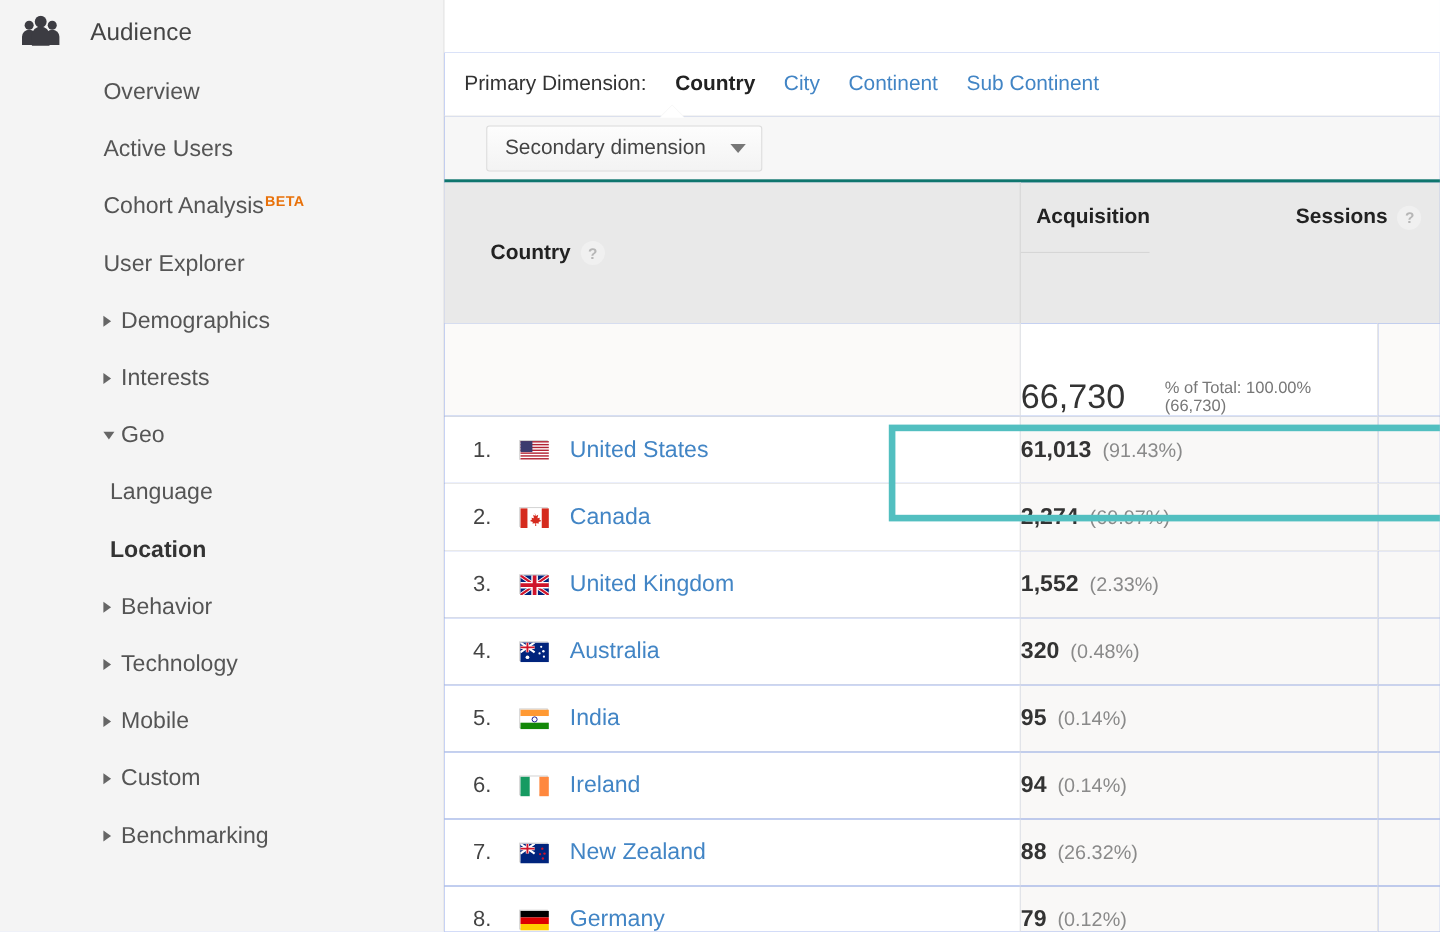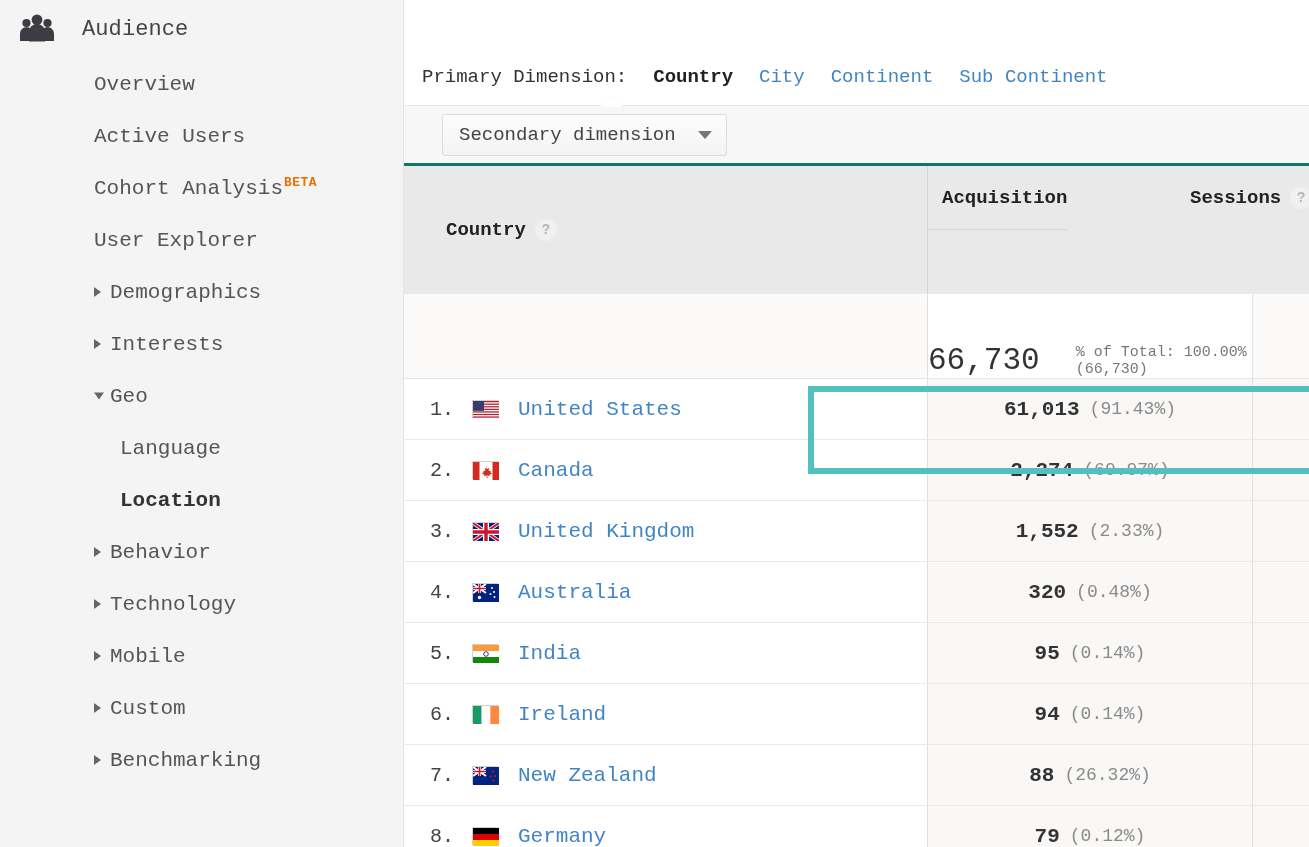--- a/index.html
+++ b/index.html
@@ -4,21 +4,21 @@
 <style>
   * { box-sizing: border-box; }
   html, body {
     margin: 0; padding: 0;
     width: 1309px; height: 847px;
     overflow: hidden;
     background: #ffffff;
     font-family: "Liberation Sans", sans-serif;
     -webkit-font-smoothing: antialiased;
   }
-  #app { position: relative; width: 1036px; height: 847px; display: flex; font-family: Liberation Mono, monospace; }
+  #app { position: relative; width: 1036px; height: 847px; display: flex; }
 
   
   #sidebar {
     width: 404px; height: 847px;
     background: #f4f4f4;
     border-right: 1px solid #e4e4e4;
     position: relative;
     flex: 0 0 404px;
   }
   .sb-header {
@@ -49,21 +49,21 @@
     border-bottom: 5px solid transparent;
     border-left: 7px solid #666;
   }
   .sb-arrow.open {
     border-left: 5px solid transparent;
     border-right: 5px solid transparent;
     border-top: 7px solid #666;
     border-bottom: 0;
   }
   .sb-item.has-arrow .sb-label { margin-left: 16px; }
-  .sb-item.sub { padding-left: 120px; }
+  .sb-item.sub { padding-left: 68px; margin-left: 32px; }
   .sb-item.active .sb-label { font-weight: bold; color: #333; }
   .badge-beta {
     color: #e8710a; font-size: 13px; font-weight: bold;
     letter-spacing: .4px;
     position: relative; top: -6px; margin-left: 1px;
   }
 
   
   #main { flex: 1 1 auto; position: relative; background: #1d4ed8; height: 847px; margin-top: 48px; }
 
@@ -183,21 +183,21 @@
     width: 26px; height: 18px; margin: 0 20px 0 8px;
     border: 1px solid rgba(0,0,0,.18);
     flex: 0 0 26px;
     background-size: 100% 100%;
   }
   .cname { font-size: 21px; color: #4285c5; cursor: pointer; }
   .td-val {
     width: 325px; flex: 0 0 325px; height: 60px;
     background: #f9f8f7;
     border-right: 1px solid #e0e0e0;
-    display: flex; align-items: center; justify-content: center;
+    display: flex; align-items: center; justify-content: flex-start;
     padding-right: 0;
   }
   .val-num { font-size: 21px; font-weight: bold; color: #333; }
   .val-pct { font-size: 18px; color: #8a8a8a; margin-left: 10px; }
   .td-extra { flex: 1 1 auto; background: #f9f8f7; }
 
   
   #highlight-box {
     position: absolute;
     left: 404px; top: 338px;

